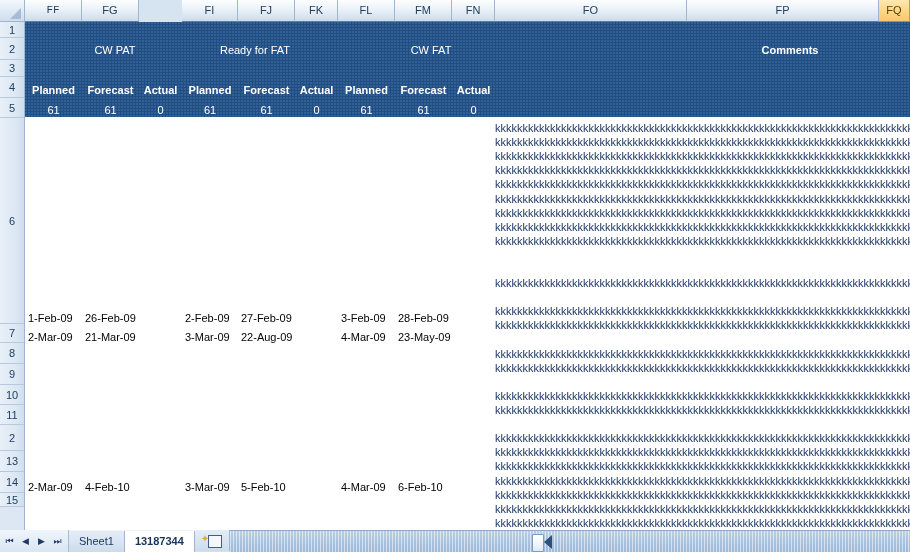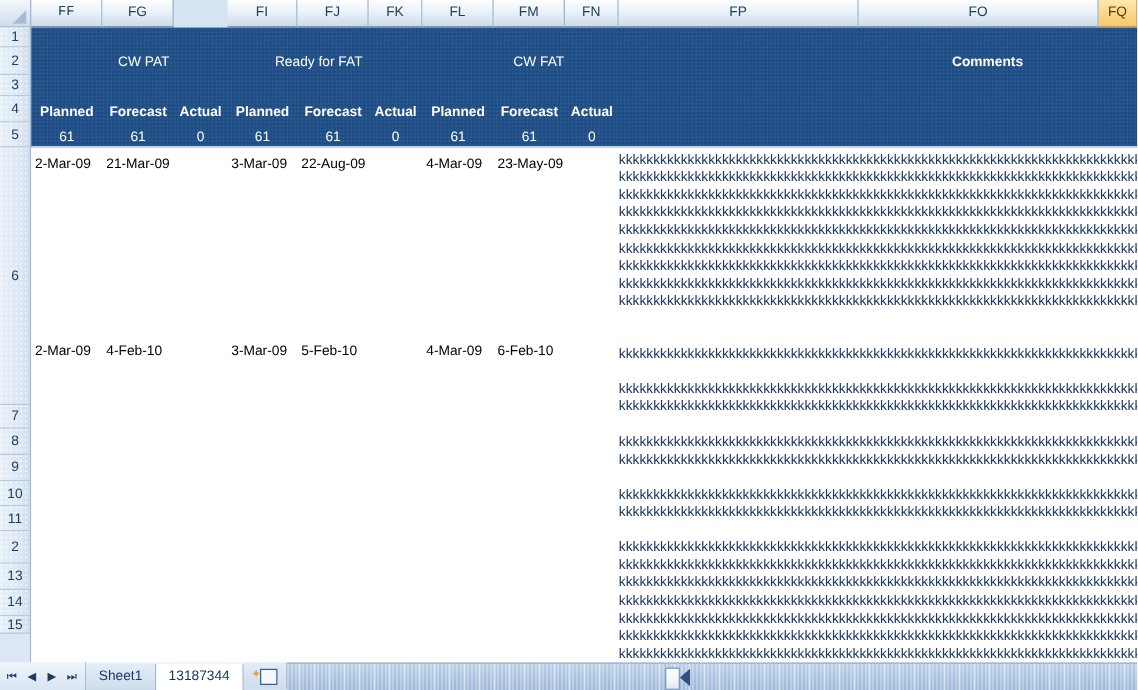--- a/index.html
+++ b/index.html
@@ -190,21 +190,21 @@
     height: 21px;
     line-height: 20px;
     padding: 0 10px;
     font-size: 11px;
     color: #1f3864;
     border-right: 1px solid #9fb5cd;
     background: linear-gradient(to bottom, #e3edf7 0%, #cddcec 100%);
     white-space: nowrap;
   }
   .tab.active {
-    font-weight: normal;
+    font-weight: bold;
     background: #ffffff;
     color: #15355c;
     margin-top: 12px;
   }
   .tab-new {
     width: 34px; height: 21px;
     background: linear-gradient(to bottom, #e3edf7 0%, #cddcec 100%);
     border-right: 1px solid #9fb5cd;
     position: relative;
   }
@@ -260,22 +260,22 @@
     <div id="col-heads-container" style="display:flex;">
         <div class="col-head" style="width: 57px; font-family: Liberation Mono, monospace;">FF</div>
         <div class="col-head" style="width: 57px;">FG</div>
         <div class="col-head" style="width: 43px; margin-top: 32px;">FH</div>
         <div class="col-head" style="width: 56px;">FI</div>
         <div class="col-head" style="width: 57px;">FJ</div>
         <div class="col-head" style="width: 43px;">FK</div>
         <div class="col-head" style="width: 57px;">FL</div>
         <div class="col-head" style="width: 57px;">FM</div>
         <div class="col-head" style="width: 43px;">FN</div>
+        <div class="col-head" style="width: 192px;">FO</div>
         <div class="col-head" style="width: 192px;">FP</div>
-        <div class="col-head" style="width: 192px;">FO</div>
         <div class="col-head selected" style="width: 31px;">FQ</div>
       </div>
   </div>
 
   <div class="row-header-col">
     <div id="row-heads-container">
         <div class="row-head" style="height: 16px;">1</div>
         <div class="row-head" style="height: 22px;">2</div>
         <div class="row-head" style="height: 17px;">3</div>
         <div class="row-head" style="height: 21px;">4</div>
@@ -293,20 +293,33 @@
       </div>
   </div>
 
   <div class="grid">
     <div id="grid-rows-container">
         <div class="grid-row" style="height: 16px;"></div>
         <div class="grid-row" style="height: 22px;"></div>
         <div class="grid-row" style="height: 17px;"></div>
         <div class="grid-row" style="height: 21px;"></div>
         <div class="grid-row" style="height: 20px;"></div>
+        <div class="grid-row" style="height: 206px;">
+          <div class="cell date-cell" style="width: 57px; display: flex; align-items: flex-end; height: 100%;">1-Feb-09</div>
+          <div class="cell date-cell" style="width: 57px; display: flex; align-items: flex-end; height: 100%;">26-Feb-09</div>
+          <div class="cell date-cell" style="width: 43px; display: flex; align-items: flex-end; height: 100%;"></div>
+          <div class="cell date-cell" style="width: 56px; display: flex; align-items: flex-end; height: 100%;">2-Feb-09</div>
+          <div class="cell date-cell" style="width: 57px; display: flex; align-items: flex-end; height: 100%;">27-Feb-09</div>
+          <div class="cell date-cell" style="width: 43px; display: flex; align-items: flex-end; height: 100%;"></div>
+          <div class="cell date-cell" style="width: 57px; display: flex; align-items: flex-end; height: 100%;">3-Feb-09</div>
+          <div class="cell date-cell" style="width: 57px; display: flex; align-items: flex-end; height: 100%;">28-Feb-09</div>
+          <div class="cell date-cell" style="width: 43px; display: flex; align-items: flex-end; height: 100%;"></div>
+          <div class="cell date-cell" style="width: 192px; display: flex; align-items: flex-end; height: 100%;"></div>
+          <div class="cell date-cell" style="width: 192px; display: flex; align-items: flex-end; height: 100%;"></div>
+        </div>
         <div class="grid-row" style="height: 19px;">
           <div class="cell date-cell" style="width: 57px; display: flex; align-items: flex-end; height: 100%;">2-Mar-09</div>
           <div class="cell date-cell" style="width: 57px; display: flex; align-items: flex-end; height: 100%;">21-Mar-09</div>
           <div class="cell date-cell" style="width: 43px; display: flex; align-items: flex-end; height: 100%;"></div>
           <div class="cell date-cell" style="width: 56px; display: flex; align-items: flex-end; height: 100%;">3-Mar-09</div>
           <div class="cell date-cell" style="width: 57px; display: flex; align-items: flex-end; height: 100%;">22-Aug-09</div>
           <div class="cell date-cell" style="width: 43px; display: flex; align-items: flex-end; height: 100%;"></div>
           <div class="cell date-cell" style="width: 57px; display: flex; align-items: flex-end; height: 100%;">4-Mar-09</div>
           <div class="cell date-cell" style="width: 57px; display: flex; align-items: flex-end; height: 100%;">23-May-09</div>
           <div class="cell date-cell" style="width: 43px; display: flex; align-items: flex-end; height: 100%;"></div>

